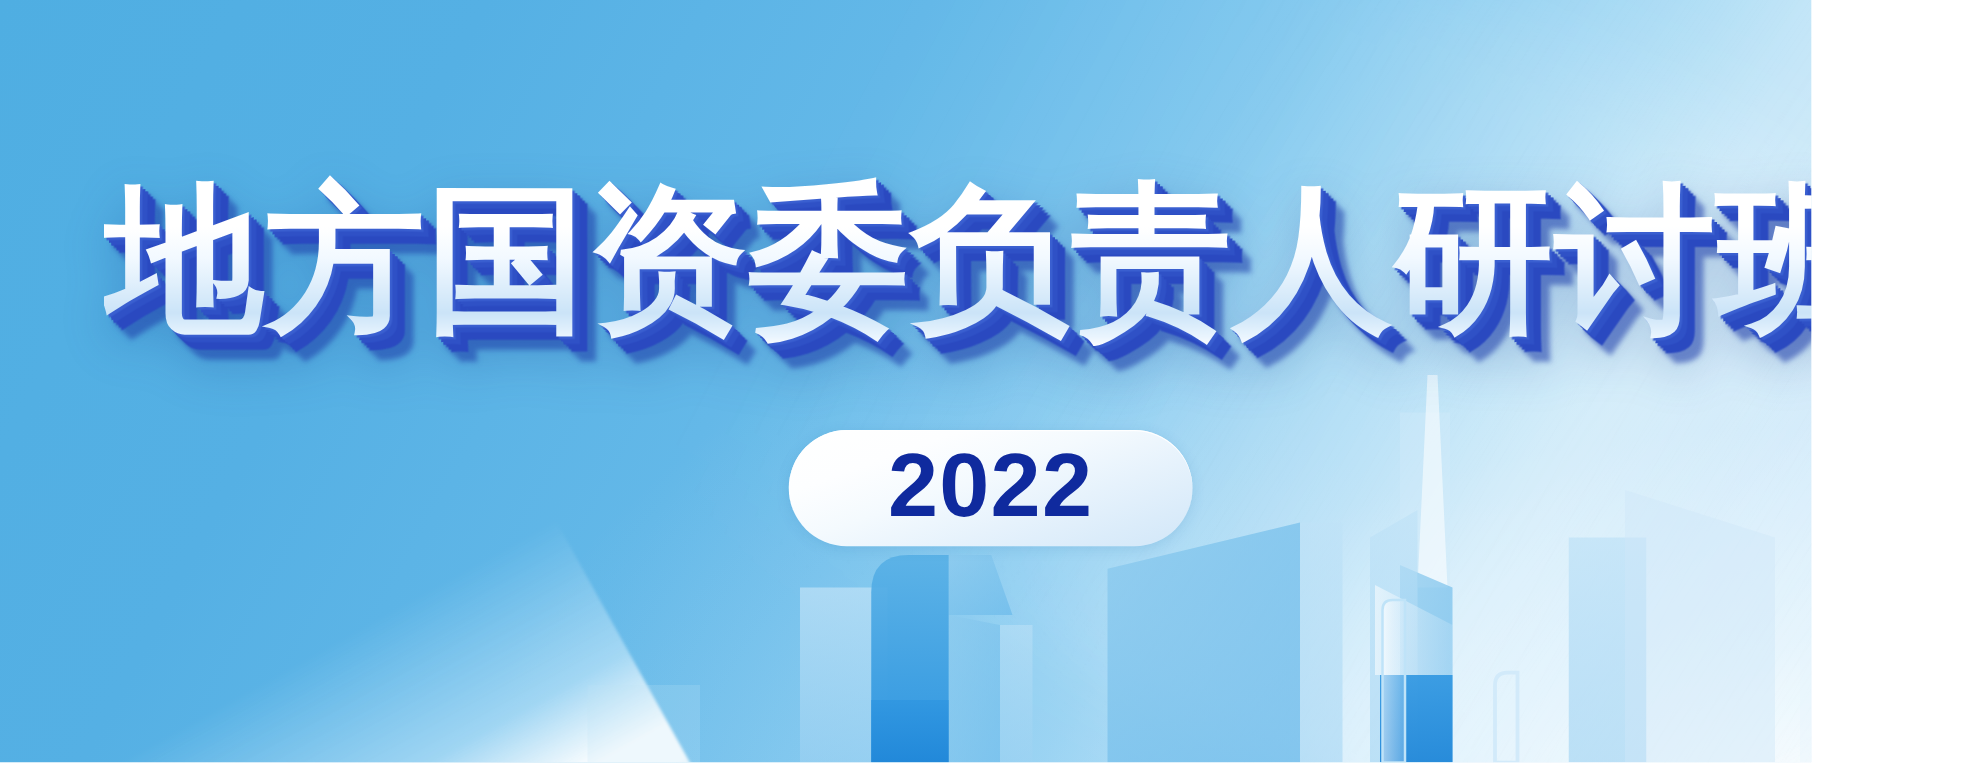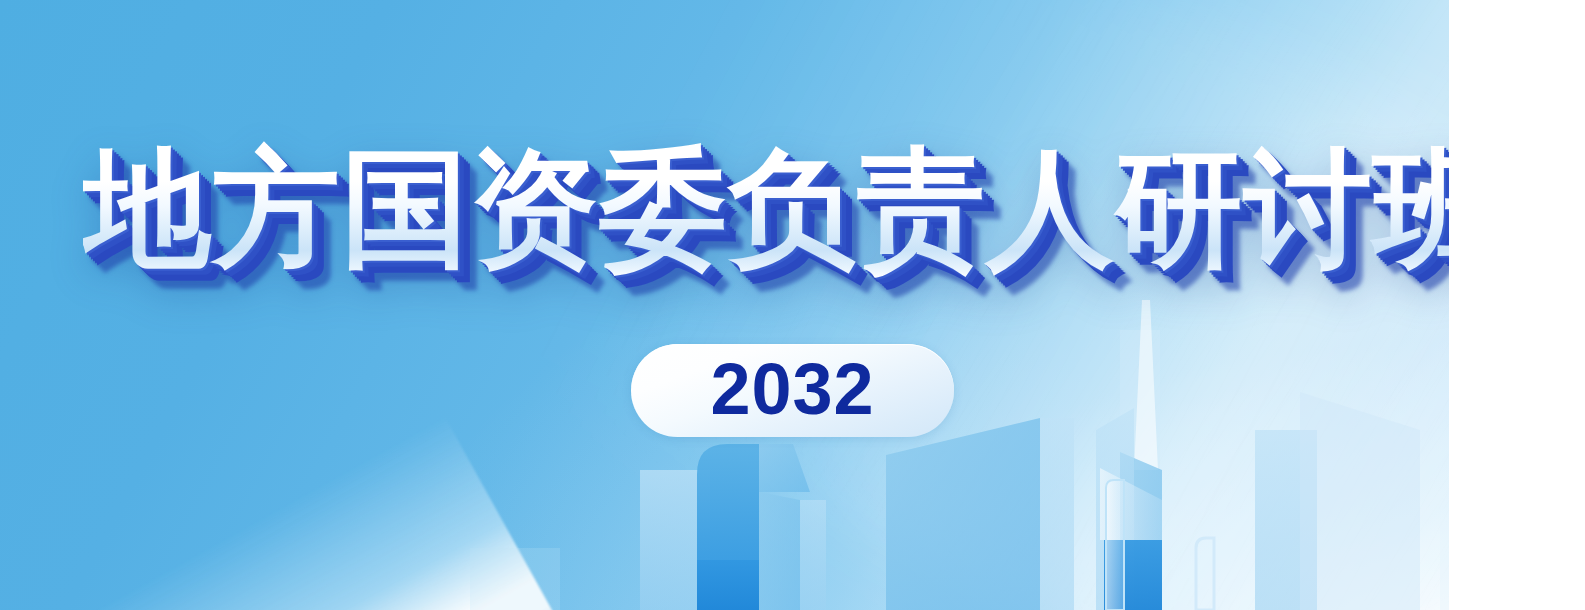--- a/index.html
+++ b/index.html
@@ -256,17 +256,17 @@
     <rect x="470" y="548" width="90" height="62" fill="#bfe2f7" opacity="0.22"></rect>
     <rect x="1440" y="520" width="70" height="90" fill="#e4f3fd" opacity="0.35"></rect>
   </svg>
 
   <div class="title-wrap">
     <span class="title">地方国资委负责人研讨班</span>
   </div>
 
   <div class="badge-wrap">
     <div class="badge">
-      <span class="badge-text">2032</span>
+      <span class="badge-text">2022</span>
     </div>
   </div>
 
 </div>
 
 </body></html>

